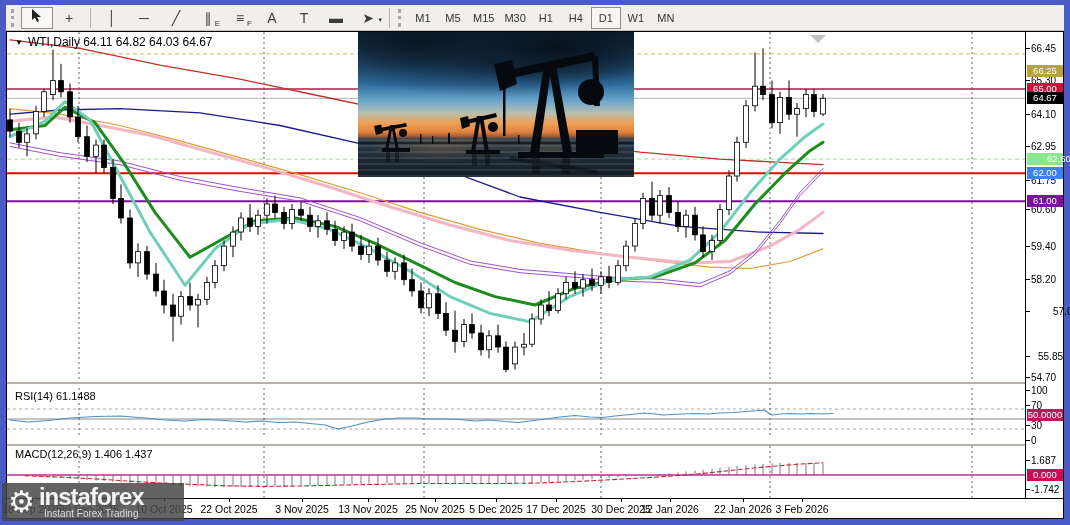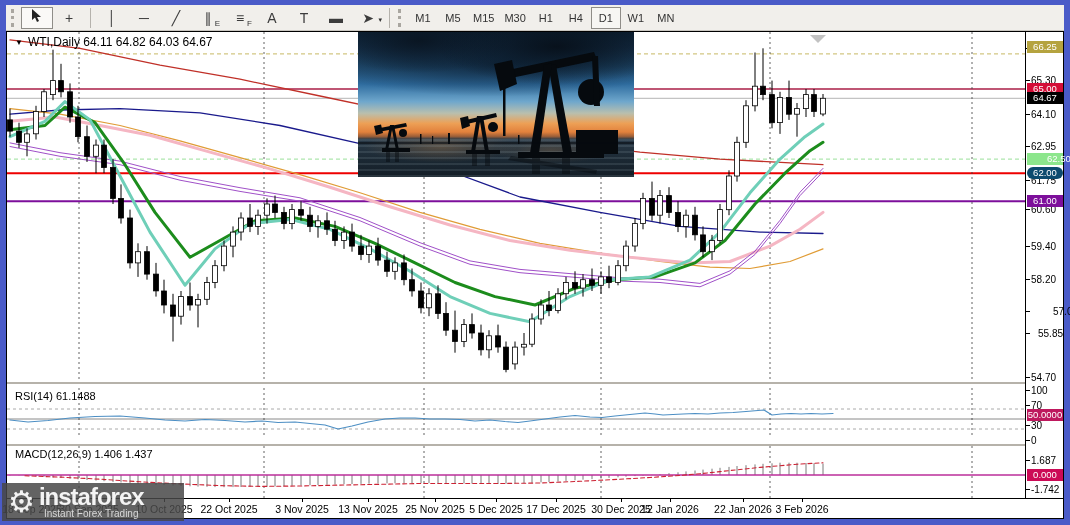--- a/index.html
+++ b/index.html
@@ -541,27 +541,27 @@
   <div class="axis" id="price-axis">
       <div class="ptick" style="top: 10.8275px;">66.45</div>
       <div class="ptick" style="top: 43.085px;">65.30</div>
       <div class="ptick" style="top: 76.745px;">64.10</div>
       <div class="ptick" style="top: 109.002px;">62.95</div>
       <div class="ptick" style="top: 142.662px;">61.75</div>
       <div class="ptick" style="top: 172px;">60.60</div>
       <div class="ptick" style="top: 208.58px;">59.40</div>
       <div class="ptick" style="top: 242.24px;">58.20</div>
       <div class="ptick" style="top: 274.498px; padding-left: 22px;">57.05</div>
-      <div class="ptick" style="top: 296px; padding-left: 7px;">55.85</div>
+      <div class="ptick" style="top: 319px; padding-left: 7px;">55.85</div>
       <div class="ptick" style="top: 340.415px;">54.70</div>
-      <div class="pbadge" style="top: 9px; background: rgb(181, 163, 63);">66.25</div>
+      <div class="pbadge" style="top: 33px; background: rgb(181, 163, 63);">66.25</div>
       <div class="pbadge" style="top: 51px; background: rgb(212, 14, 56);">65.00</div>
       <div class="pbadge" style="top: 60.2565px; background: rgb(0, 0, 0);">64.67</div>
       <div class="pbadge" style="top: 121.125px; background: rgb(140, 230, 140); padding-left: 20px;">62.50</div>
-      <div class="pbadge" style="top: 135.15px; background: #0c4a6e; border-radius: 6px;">62.00</div>
+      <div class="pbadge" style="top: 135.15px; background: #3b82f6;">62.00</div>
       <div class="pbadge" style="top: 163.2px; background: rgb(125, 15, 155);">61.00</div>
       <div class="ptick" style="top: 352.5px;">100</div>
       <div class="ptick" style="top: 367.5px;">70</div>
       <div class="ptick" style="top: 387.5px;">30</div>
       <div class="ptick" style="top: 402.5px;">0</div>
       <div class="pbadge" style="top: 377px; background: #be185d;">50.0000</div>
       <div class="ptick" style="top: 423.245px;">1.687</div>
       <div class="ptick" style="top: 452.22px;">-1.742</div>
       <div class="pbadge" style="top: 437px; background: rgb(204, 10, 86);">0.000</div>
     </div>

